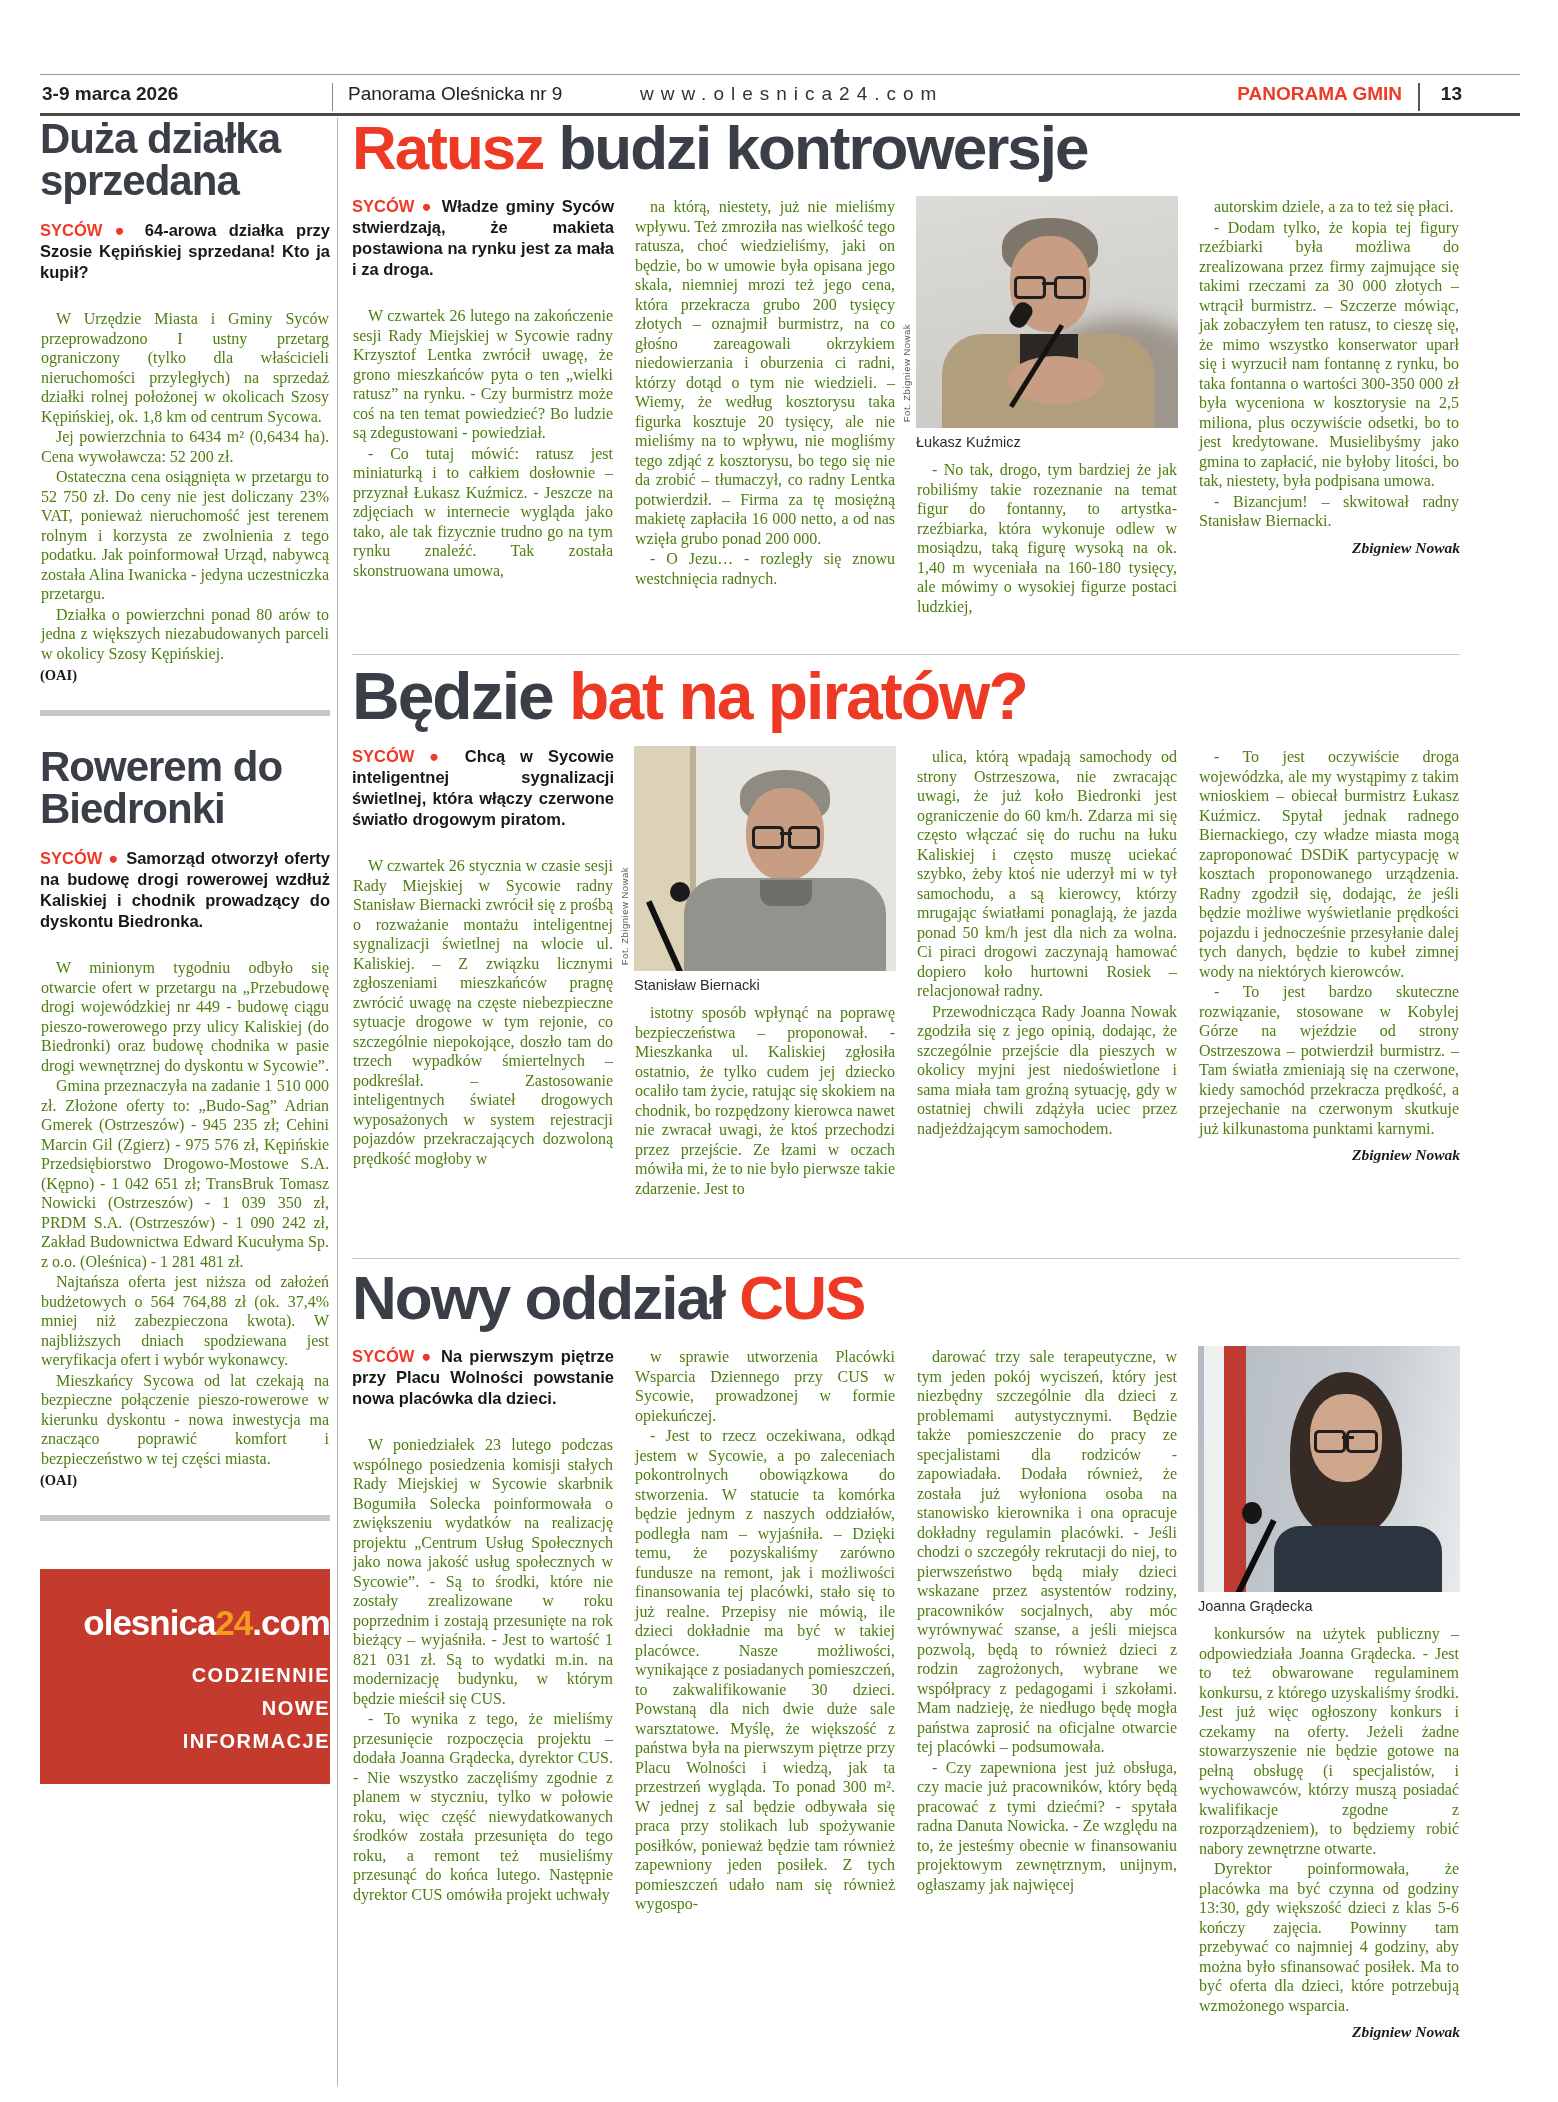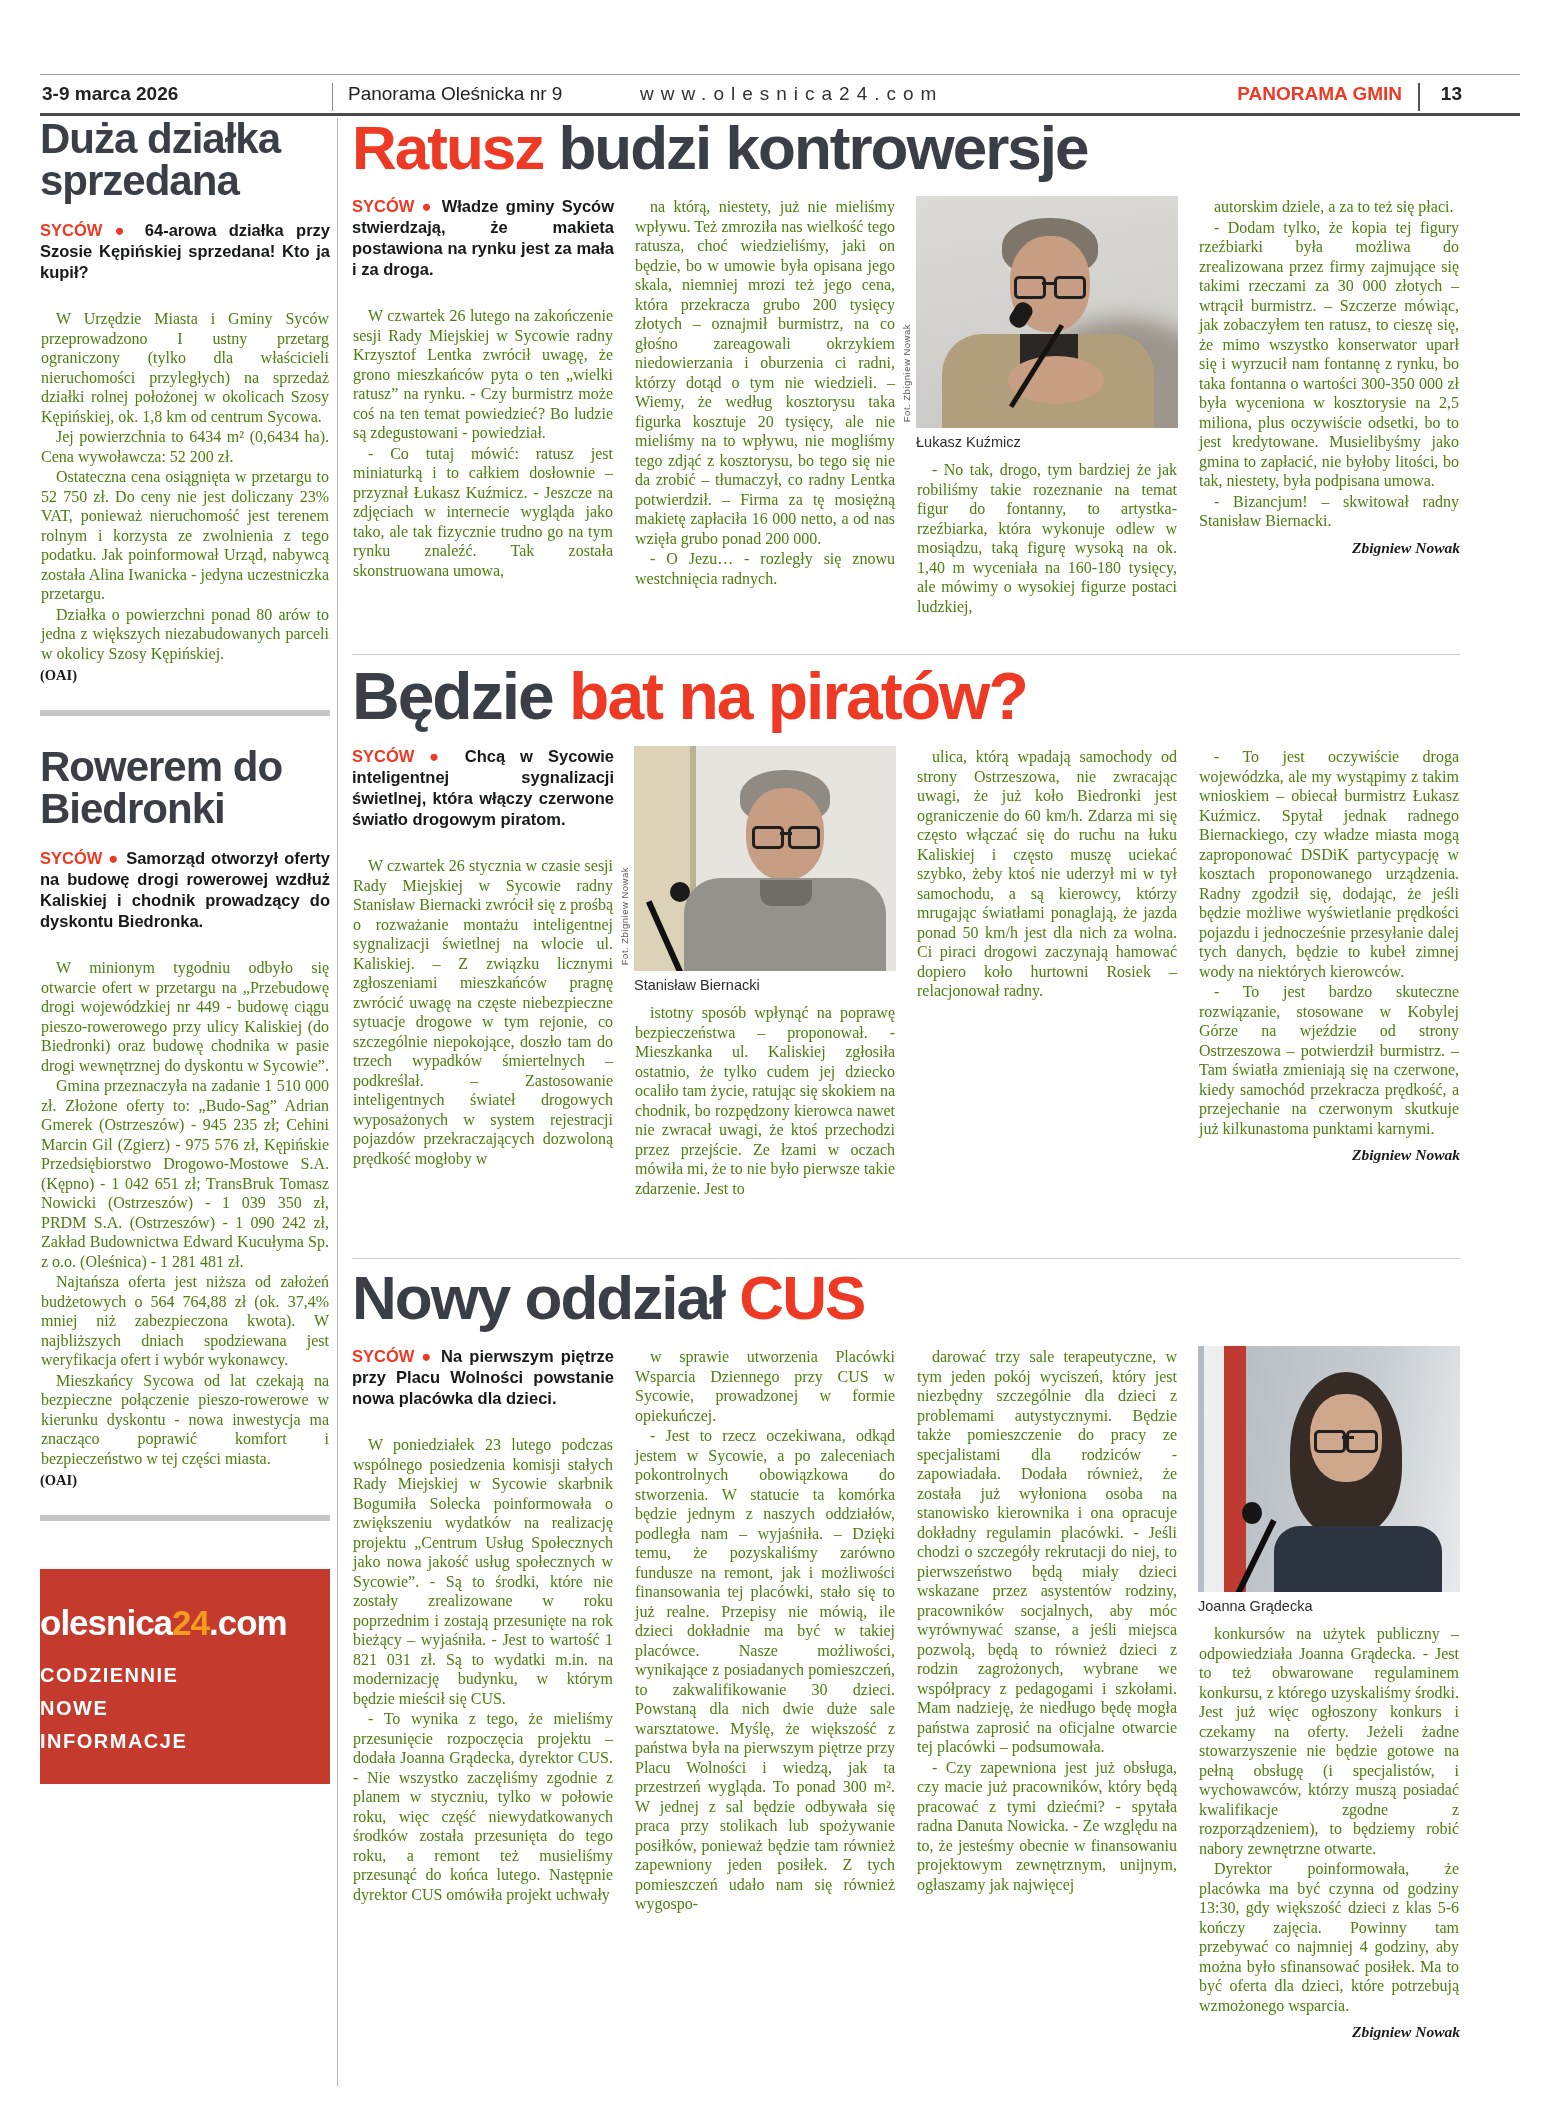--- a/index.html
+++ b/index.html
@@ -22,21 +22,21 @@
   
   .sidebar{position:absolute;left:40px;top:118px;width:290px;}
   .sb-h{font-size:42px;line-height:42px;font-weight:bold;color:#3a3f47;letter-spacing:-1px;margin:0 0 18px 0;}
   .sb-div{height:6px;background:#c6c6c6;margin:26px 0 30px 0;}
   .lead{font-size:16.5px;line-height:21px;font-weight:bold;color:#17181a;text-align:justify;margin:0 0 26px 0;}
   .loc{color:#ee3a25;margin-top:25px;}
   .bp{font-family:"Liberation Serif","DejaVu Serif",serif;font-size:16px;line-height:19.5px;
       text-align:justify;text-indent:15px;margin:1px;color:#4d7c0f;}
   .oai{font-family:"Liberation Serif",serif;font-weight:bold;font-size:14.5px;text-align:left;margin-top:4px;}
   
-  .ad{margin-top:48px;height:215px;background:#c43a2c;text-align:left;overflow:hidden;}
+  .ad{margin-top:48px;height:215px;background:#c43a2c;text-align:right;overflow:hidden;}
   .ad-logo{margin-top:34px;font-size:35px;font-weight:bold;color:#fff;letter-spacing:-1px;}
   .ad-logo .n24{color:#f59c1e;}
   .ad-line{font-size:20px;font-weight:bold;color:#fff;letter-spacing:1.5px;line-height:33px;}
   .ad-lines{margin-top:16px;}
   
   .art{position:absolute;left:352px;width:1108px;overflow:hidden;}
   .art h1{margin:0 0 16px 0;font-weight:bold;color:#3a3f47;letter-spacing:-2px;}
   .red{color:#ee3a25;}
   .cols{display:flex;gap:20px;align-items:flex-start;}
   .col{flex:0 0 262px;width:262px;overflow:hidden;}
@@ -174,20 +174,21 @@
             <div class="abs" style="left:28px;top:152px;width:6px;height:80px;background:#111;transform:rotate(-24deg);"></div>
             <div class="abs" style="left:36px;top:136px;width:20px;height:20px;background:#1a1a1a;border-radius:50%;"></div>
           </div>
           <span class="credit lft">Fot. Zbigniew Nowak</span>
         </div>
         <p class="caption">Stanisław Biernacki</p>
         <p class="bp">istotny sposób wpłynąć na poprawę bezpieczeństwa – proponował. - Mieszkanka ul. Kaliskiej zgłosiła ostatnio, że tylko cudem jej dziecko ocaliło tam życie, ratując się skokiem na chodnik, bo rozpędzony kierowca nawet nie zwracał uwagi, że ktoś przechodzi przez przejście. Ze łzami w oczach mówiła mi, że to nie było pierwsze takie zdarzenie. Jest to</p>
       </div>
       <div class="col" style="height:500px;">
         <p class="bp">ulica, którą wpadają samochody od strony Ostrzeszowa, nie zwracając uwagi, że już koło Biedronki jest ograniczenie do 60 km/h. Zdarza mi się często włączać się do ruchu na łuku Kaliskiej i często muszę uciekać szybko, żeby ktoś nie uderzył mi w tył samochodu, a są kierowcy, którzy mrugając światłami ponaglają, że jazda ponad 50 km/h jest dla nich za wolna. Ci piraci drogowi zaczynają hamować dopiero koło hurtowni Rosiek – relacjonował radny.</p>
+        <p class="bp">Przewodnicząca Rady Joanna Nowak zgodziła się z jego opinią, dodając, że szczególnie przejście dla pieszych w okolicy myjni jest niedoświetlone i sama miała tam groźną sytuację, gdy w ostatniej chwili zdążyła uciec przez nadjeżdżającym samochodem.</p>
       </div>
       <div class="col" style="height:500px;">
         <p class="bp">- To jest oczywiście droga wojewódzka, ale my wystąpimy z takim wnioskiem – obiecał burmistrz Łukasz Kuźmicz. Spytał jednak radnego Biernackiego, czy władze miasta mogą zaproponować DSDiK partycypację w kosztach proponowanego urządzenia. Radny zgodził się, dodając, że jeśli będzie możliwe wyświetlanie prędkości pojazdu i jednocześnie przesyłanie dalej tych danych, będzie to kubeł zimnej wody na niektórych kierowców.</p>
         <p class="bp">- To jest bardzo skuteczne rozwiązanie, stosowane w Kobylej Górze na wjeździe od strony Ostrzeszowa – potwierdził burmistrz. – Tam światła zmieniają się na czerwone, kiedy samochód przekracza prędkość, a przejechanie na czerwonym skutkuje już kilkunastoma punktami karnymi.</p>
         <p class="byline">Zbigniew Nowak</p>
       </div>
     </div>
   </div>
 
   <div class="hdiv" style="top:1258px;"></div>

